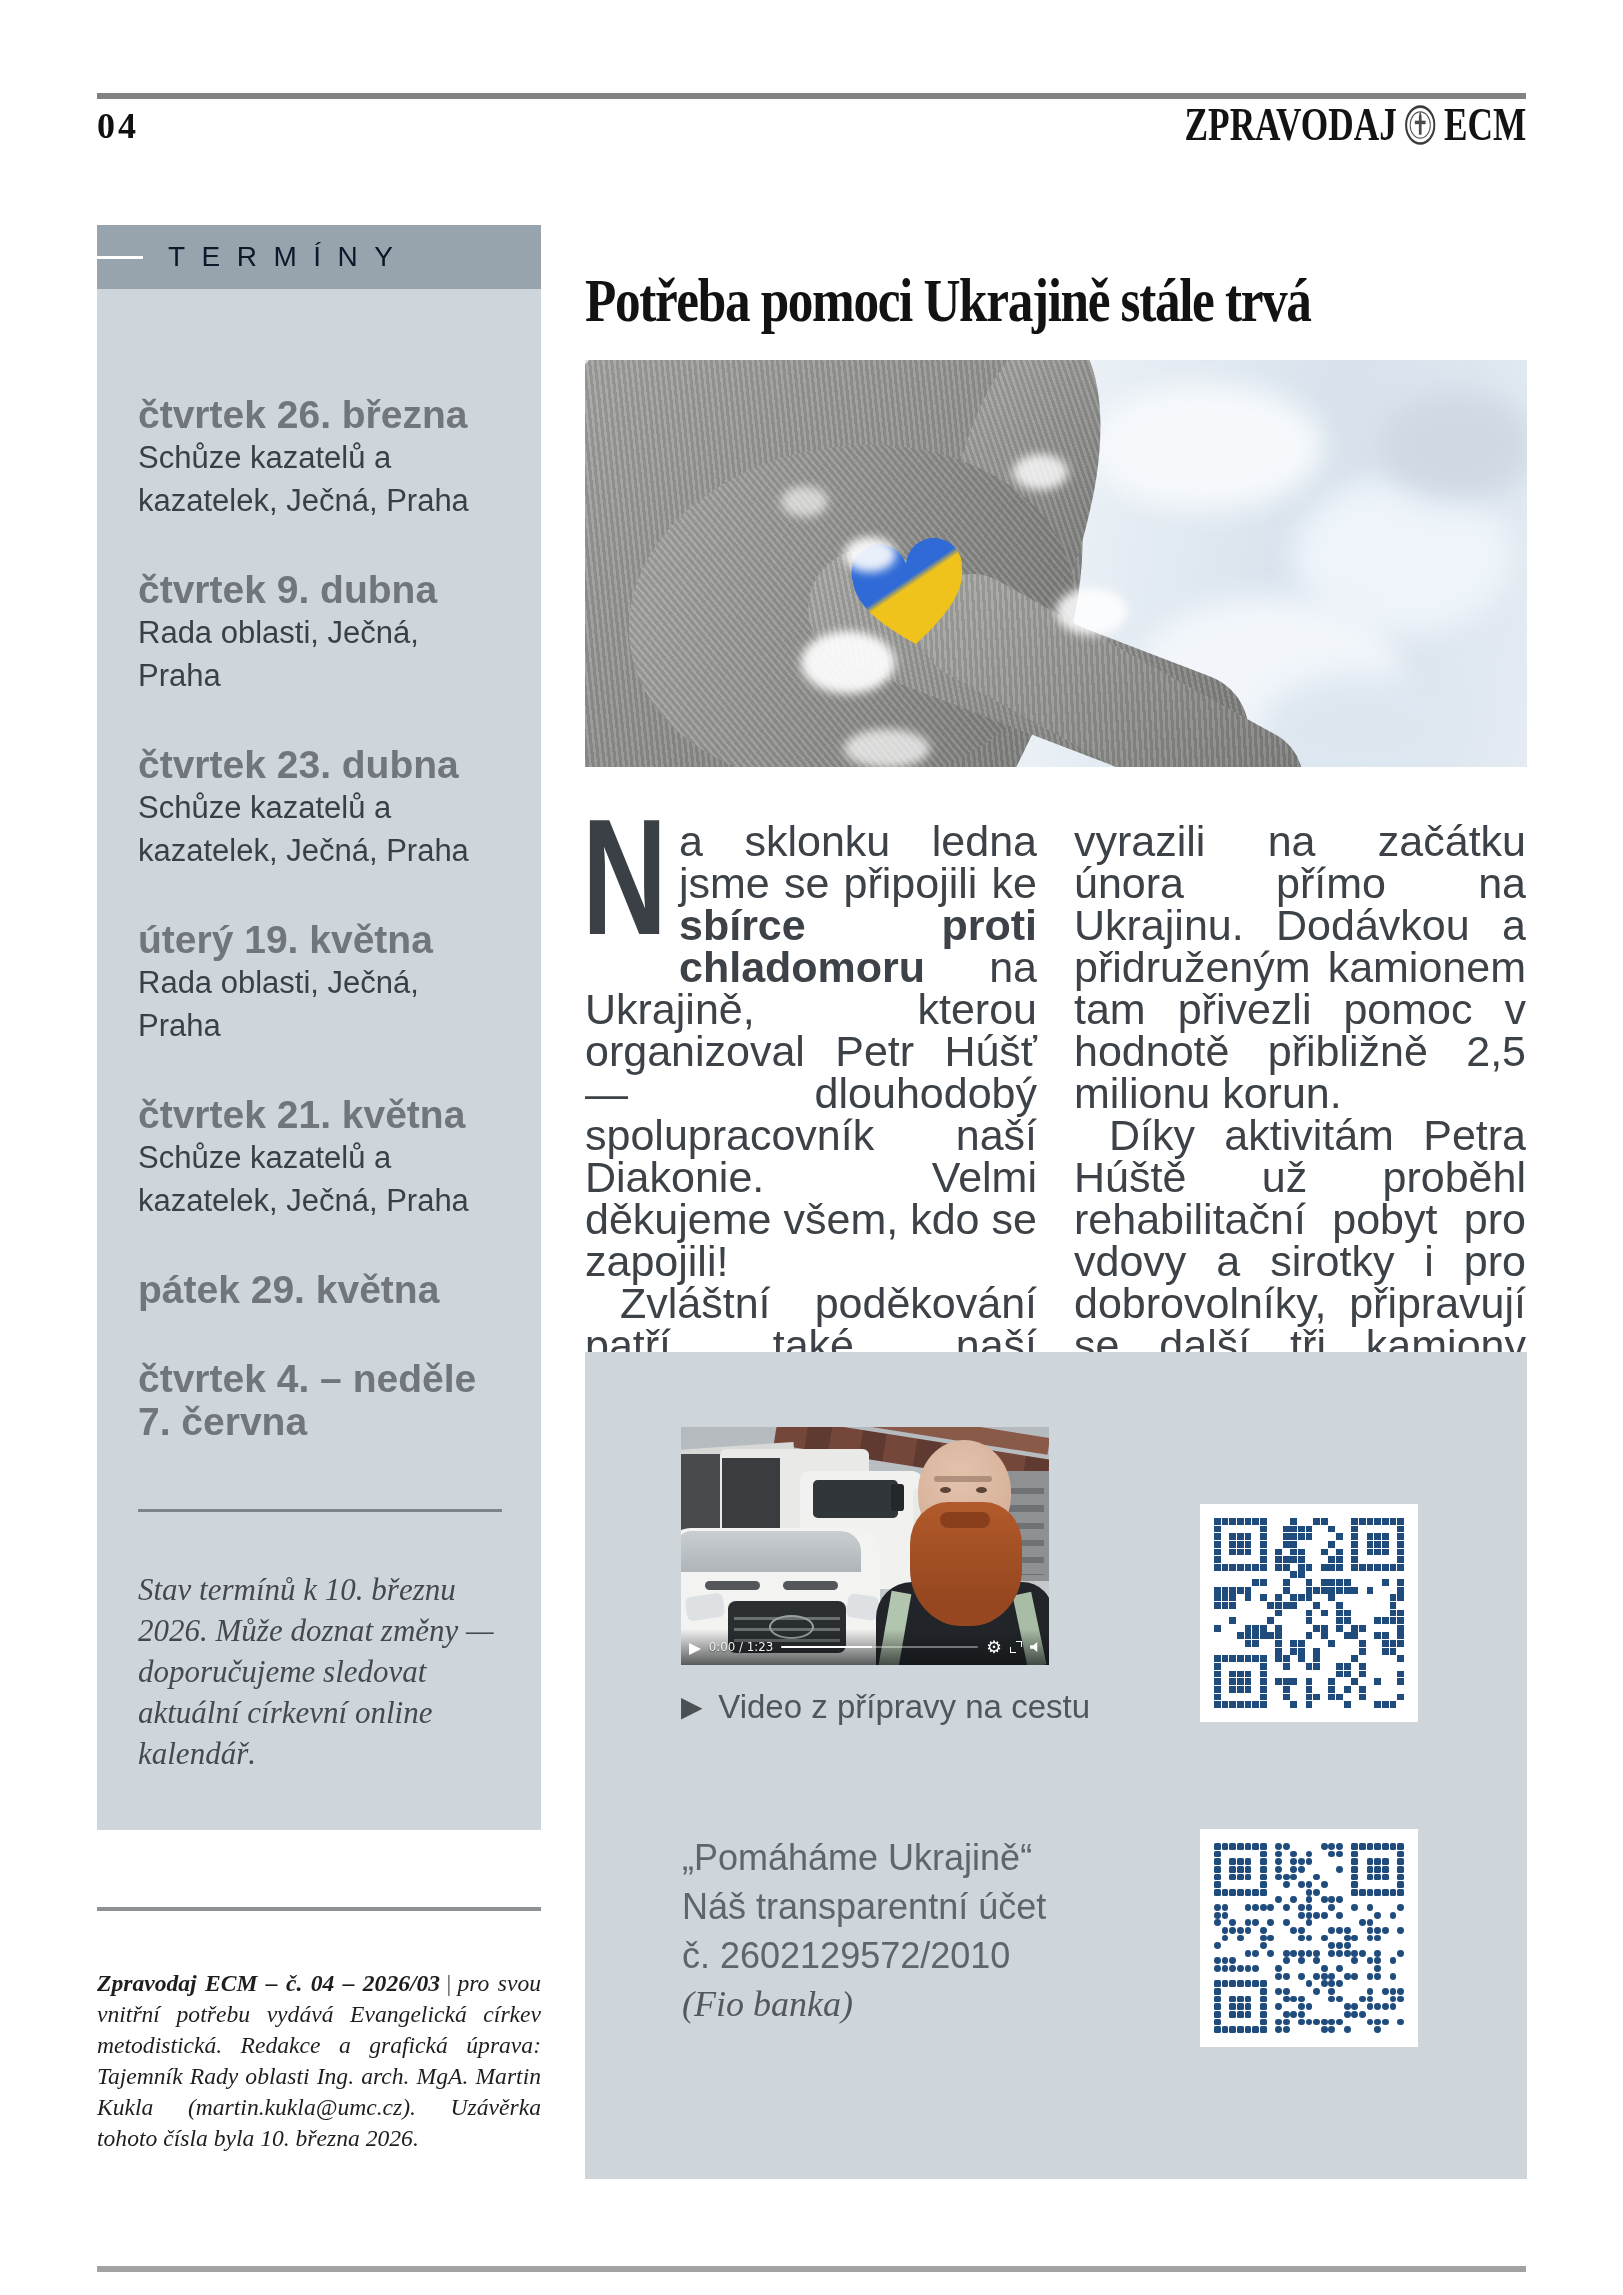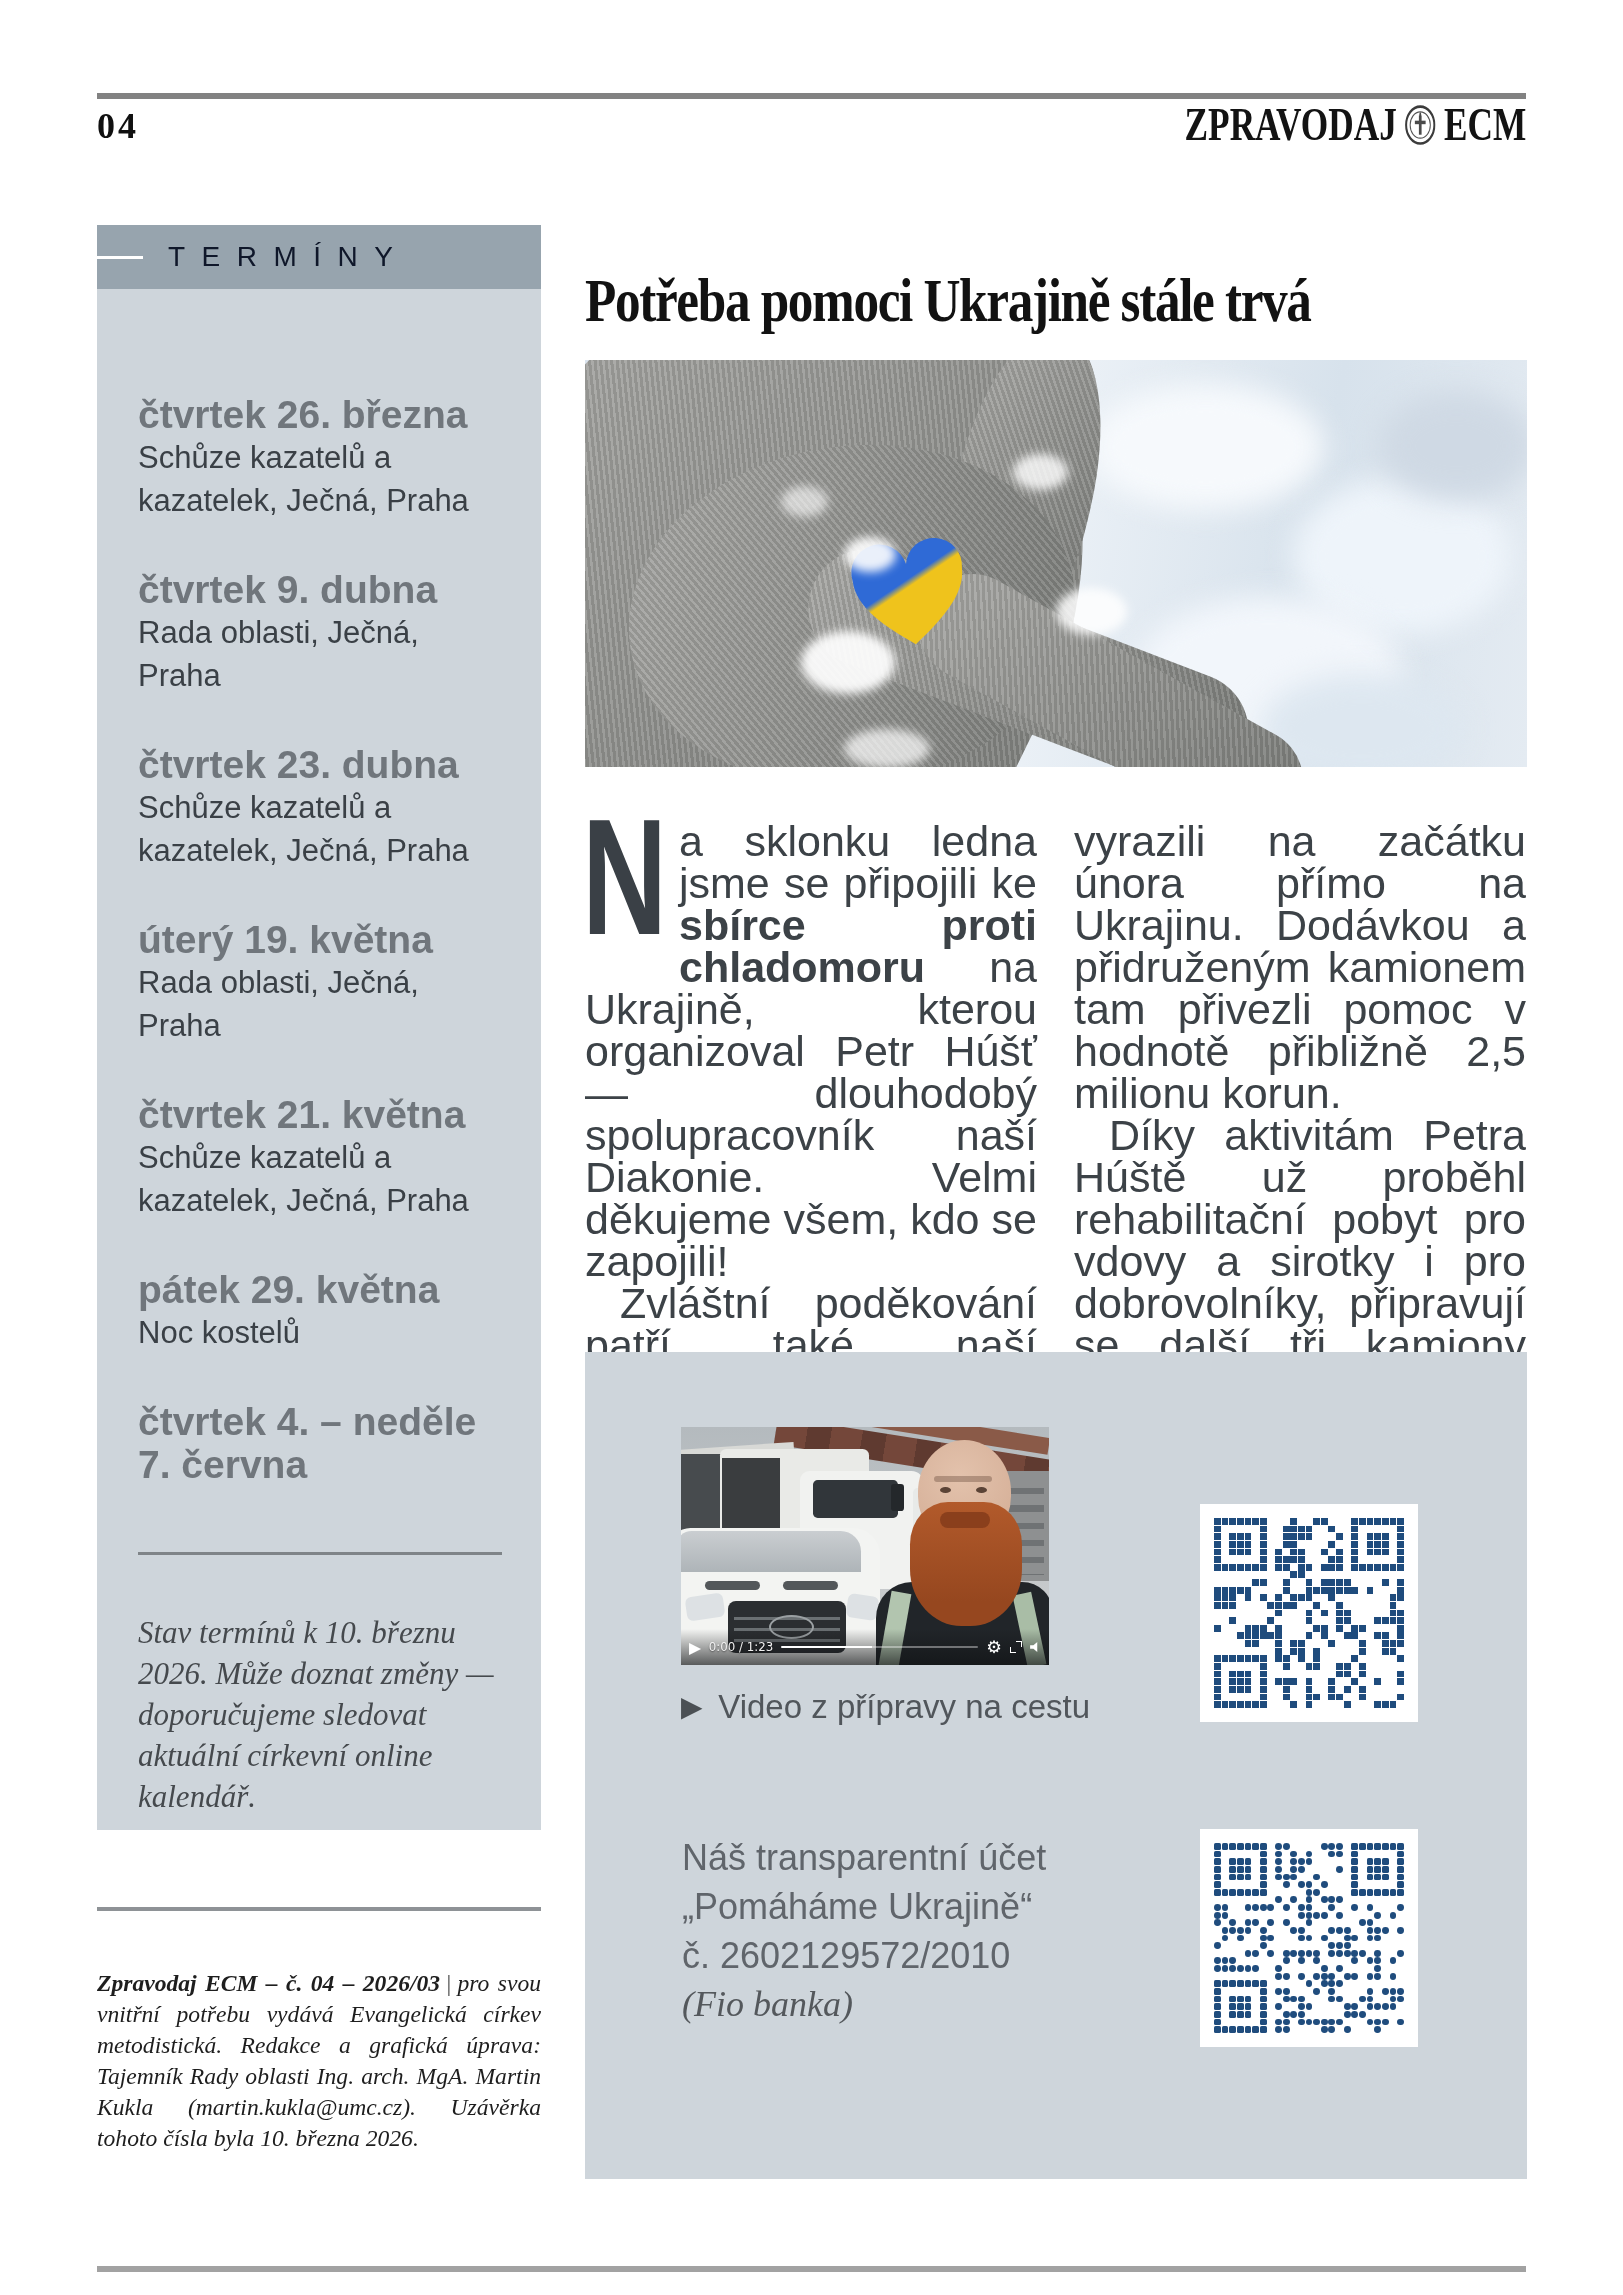--- a/index.html
+++ b/index.html
@@ -190,21 +190,20 @@
     <div class="ev">
       <div class="ev-date">úterý 19. května</div>
       <div class="ev-desc">Rada oblasti, Ječná, Praha</div>
     </div>
     <div class="ev">
       <div class="ev-date">čtvrtek 21. května</div>
       <div class="ev-desc">Schůze kazatelů a kazatelek, Ječná, Praha</div>
     </div>
     <div class="ev">
       <div class="ev-date">pátek 29. května</div>
-      <div class="ev-desc">Noc kostelů</div>
     </div>
     <div class="ev">
       <div class="ev-date">čtvrtek 4. – neděle 7. června</div>
     </div>
     <div class="sb-div"></div>
     <p class="sb-note">Stav termínů k 10. březnu 2026. Může doznat změny — doporučujeme sledovat aktuální církevní online kalendář.</p>
   </aside>
 
   <h1 class="title">Potřeba pomoci Ukrajině stále trvá</h1>
 
@@ -297,22 +296,22 @@
         <span class="v-spk"></span>
       </div>
     </div>
 
     <div class="vcap">
       <span class="tri">▶</span>
       <span>Video z přípravy na cestu</span>
     </div>
 
     <div class="account">
+      <div>„Pomáháme Ukrajině“</div>
       <div>Náš transparentní účet</div>
-      <div>„Pomáháme Ukrajině“</div>
       <div>č. 2602129572/2010</div>
       <div class="fio">(Fio banka)</div>
     </div>
 
     <div class="qr qr1">
       <div class="qr-grid" id="qrA">
           <i class="on f"></i>
           <i class="on f"></i>
           <i class="on f"></i>
           <i class="on f"></i>

